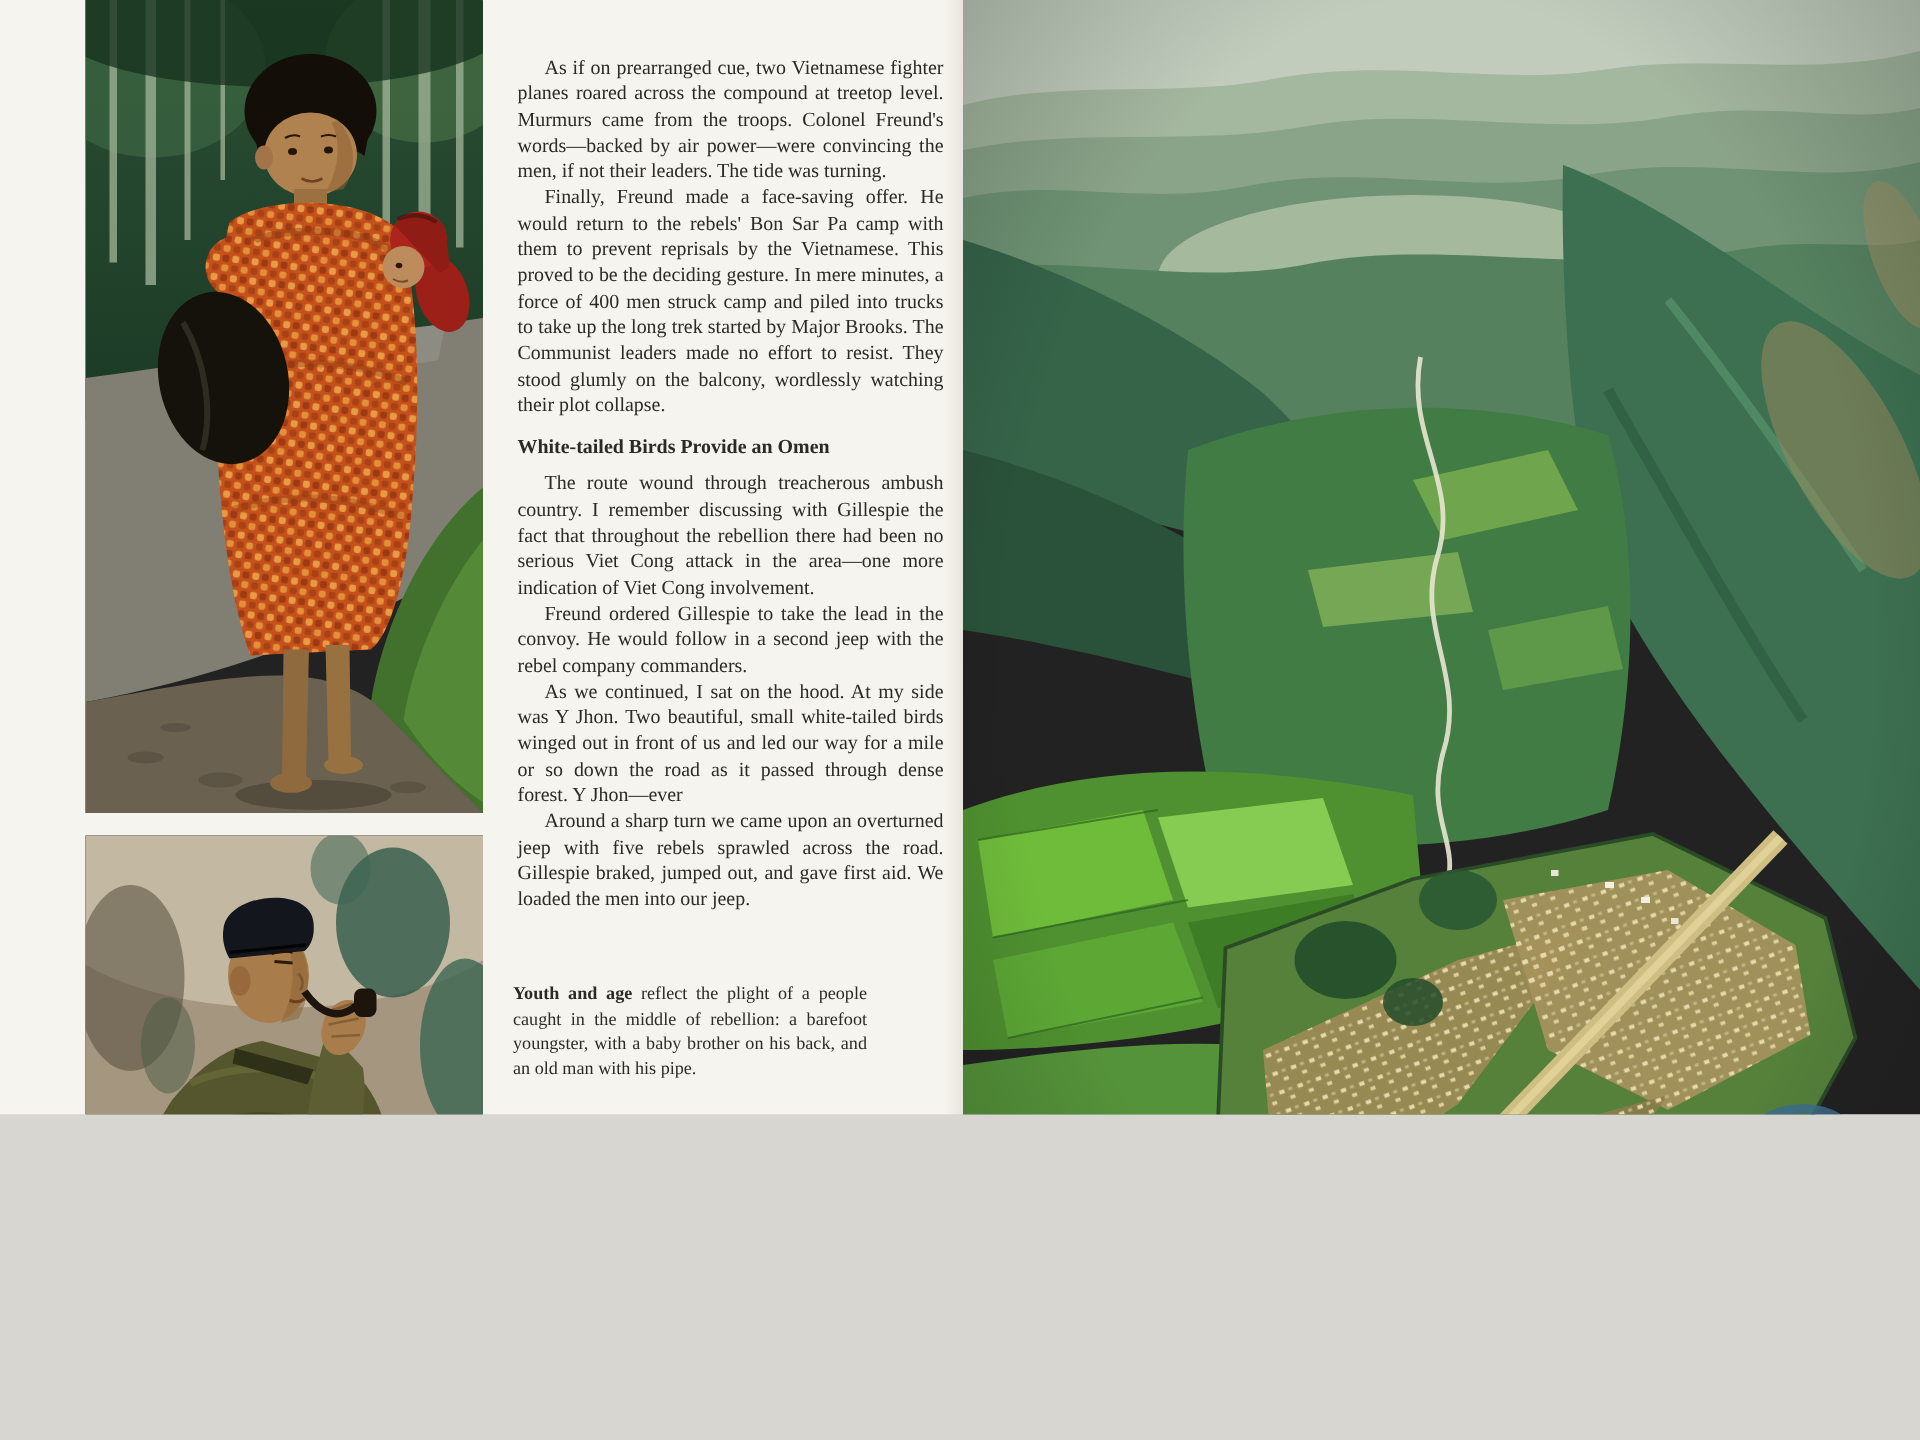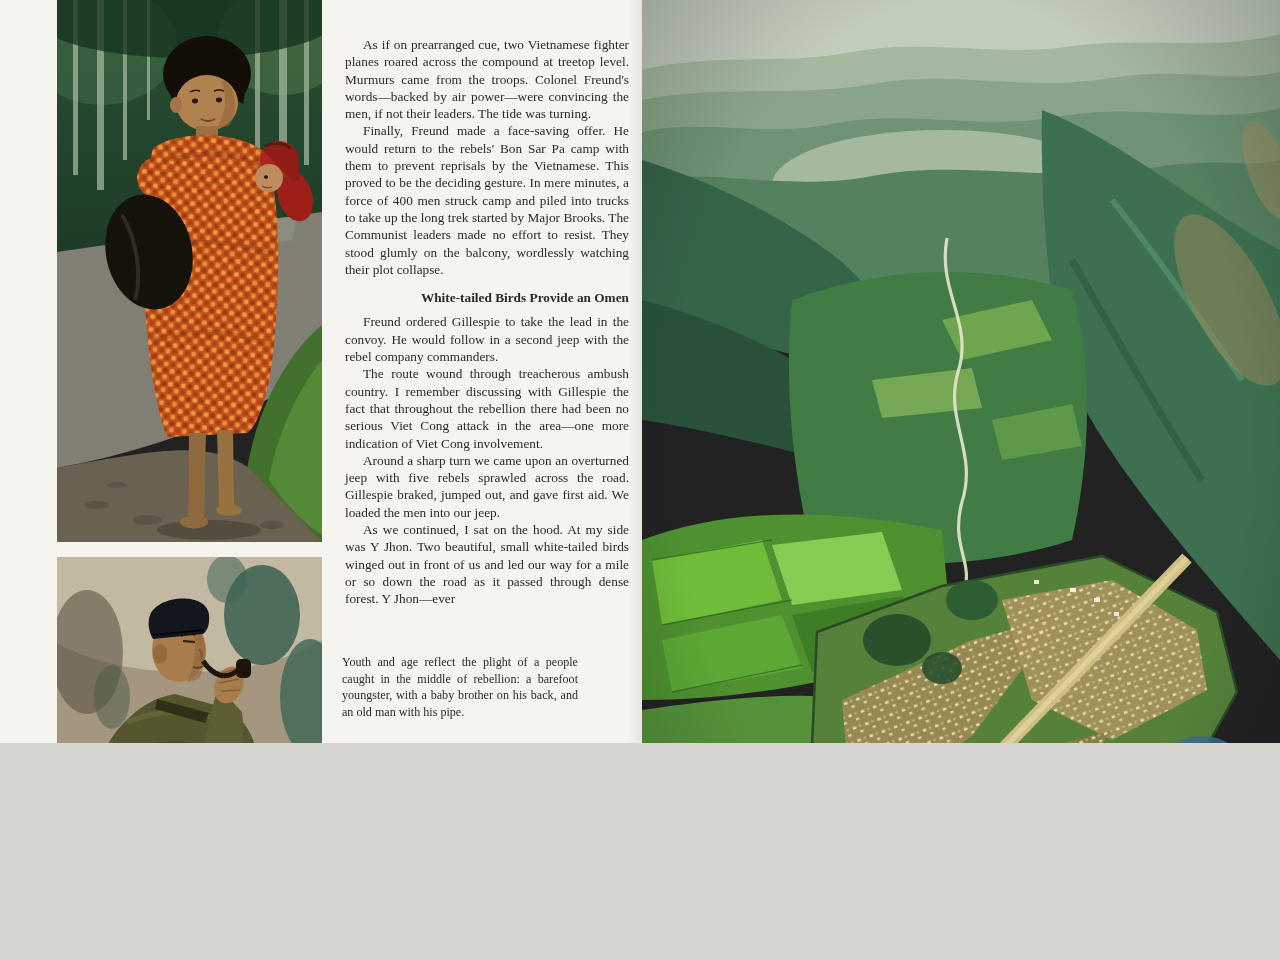--- a/index.html
+++ b/index.html
@@ -15,25 +15,25 @@
   #photo-valley{left:642px;top:0;width:638px;height:960px;}
   #gutter-shade{position:absolute;left:630px;top:0;width:12px;height:960px;
     background:linear-gradient(to right,rgba(0,0,0,0) 0%,rgba(90,85,70,.10) 100%);pointer-events:none;}
   
   #article-column{
     position:absolute;left:345px;top:36px;width:284px;
     font-size:13.3px;line-height:17.3px;text-align:justify;
   }
   #article-column p{margin:0;text-indent:18px;}
   #article-column h3{
-    margin:11px 0 7px 0;font-size:13.3px;text-align:right;font-weight:bold;text-indent:0;
+    margin:11px 0 7px 0;font-size:13.3px;text-align:left;font-weight:bold;text-indent:0;
   }
   
   .caption{position:absolute;font-size:12.1px;line-height:16.6px;text-align:justify;}
-  .caption .lead{font-weight:normal;}
+  .caption .lead{font-weight:bold;}
   #caption-youth{left:342px;top:654px;width:236px;}
   #caption-nomans{left:377px;top:746px;width:262px;font-size:11.8px;line-height:15px;}
   #caption-nomans p{margin:0;}
   #caption-nomans p+p{text-indent:14px;}
   
   #page-number{position:absolute;left:58px;top:932px;font-size:13.5px;color:#be185d;}
   #photo-credit{
     position:absolute;left:148px;top:940px;width:195px;text-align:center;
     font-family:"Liberation Sans","DejaVu Sans",sans-serif;
     font-size:6.5px;letter-spacing:.6px;color:#a29e94;text-transform:uppercase;white-space:nowrap;
@@ -157,24 +157,24 @@
         <ellipse cx="253" cy="352" rx="13" ry="17" fill="#9f7544"></ellipse>
         <rect x="150" y="352" width="27" height="23" fill="#7d5b35"></rect>
       </g>
     </svg>
   </figure>
 
   <div id="article-column">
     <p>As if on prearranged cue, two Vietnamese fighter planes roared across the compound at treetop level. Murmurs came from the troops. Colonel Freund's words—backed by air power—were convincing the men, if not their leaders. The tide was turning.</p>
     <p>Finally, Freund made a face-saving offer. He would return to the rebels' Bon Sar Pa camp with them to prevent reprisals by the Vietnamese. This proved to be the deciding gesture. In mere minutes, a force of 400 men struck camp and piled into trucks to take up the long trek started by Major Brooks. The Communist leaders made no effort to resist. They stood glumly on the balcony, wordlessly watching their plot collapse.</p>
     <h3>White-tailed Birds Provide an Omen</h3>
+    <p>The route wound through treacherous ambush country. I remember discussing with Gillespie the fact that throughout the rebellion there had been no serious Viet Cong attack in the area—one more indication of Viet Cong involvement.</p>
     <p>Freund ordered Gillespie to take the lead in the convoy. He would follow in a second jeep with the rebel company commanders.</p>
-    <p>The route wound through treacherous ambush country. I remember discussing with Gillespie the fact that throughout the rebellion there had been no serious Viet Cong attack in the area—one more indication of Viet Cong involvement.</p>
+    <p>As we continued, I sat on the hood. At my side was Y Jhon. Two beautiful, small white-tailed birds winged out in front of us and led our way for a mile or so down the road as it passed through dense forest. Y Jhon—ever</p>
     <p>Around a sharp turn we came upon an overturned jeep with five rebels sprawled across the road. Gillespie braked, jumped out, and gave first aid. We loaded the men into our jeep.</p>
-    <p>As we continued, I sat on the hood. At my side was Y Jhon. Two beautiful, small white-tailed birds winged out in front of us and led our way for a mile or so down the road as it passed through dense forest. Y Jhon—ever</p>
   </div>
 
   <div class="caption" id="caption-youth">
     <span class="lead">Youth and age</span><span> reflect the plight of a people caught in the middle of rebellion: a barefoot youngster, with a baby brother on his back, and an old man with his pipe.</span>
   </div>
 
   <div class="caption" id="caption-nomans">
     <p><span class="lead">No man's plot</span><span> known as Viet Cong Valley leads to Gia Vuc, a walled village of montagnards protected by a nearby Special Forces encampment (out of picture at lower left). Red guerrillas, who control the road, so harass convoys that only five have managed to get through in the past five months—and they suffered 10 percent casualties.</span></p>
     <p>Night after night, the Viet Cong hits this hamlet in the Valley of the Wind. Special Forces men realize that one day enemy fighters may overrun the camp. “When they do,” says one officer, “we will stand right here and die if we have to.”</p>
   </div>

